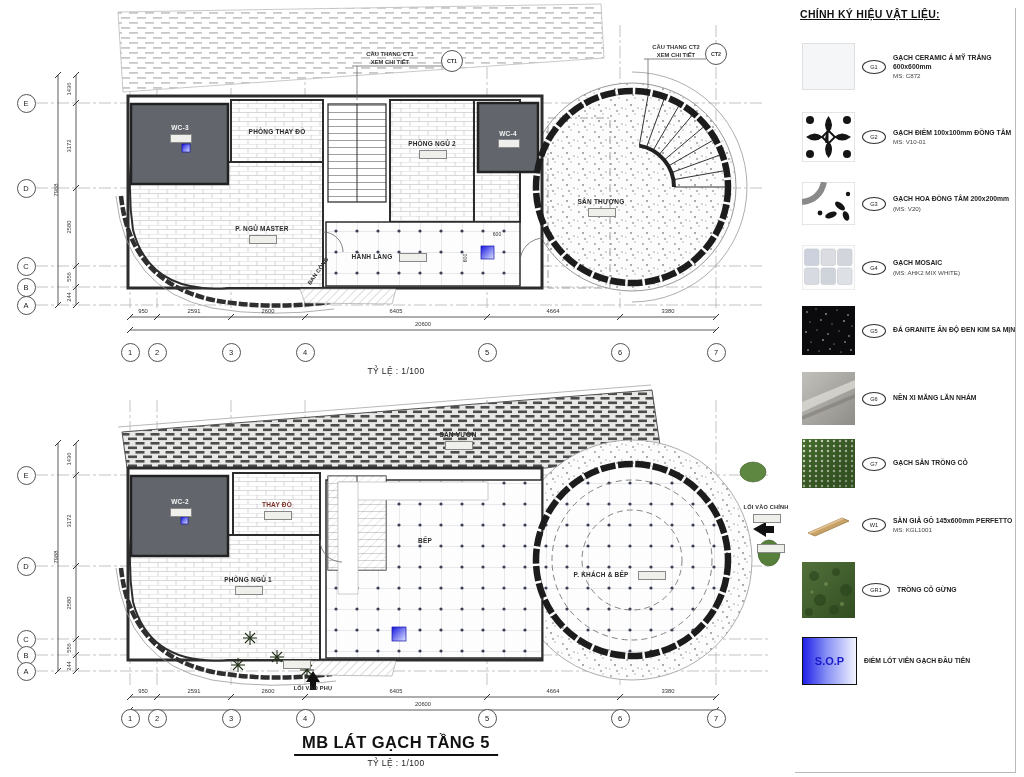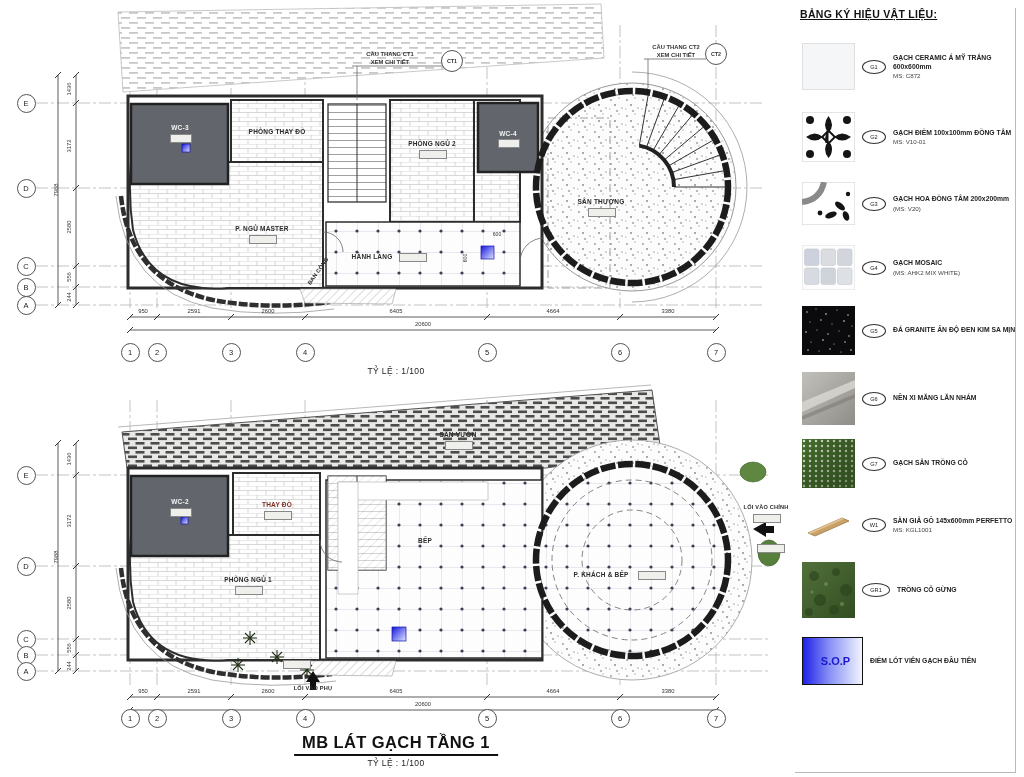--- a/index.html
+++ b/index.html
@@ -29,21 +29,21 @@
        text-decoration:underline;letter-spacing:.3px;white-space:nowrap;}
   .legend-row{position:absolute;left:802px;width:216px;display:flex;align-items:center;gap:7px;}
   .sw{flex:none;width:53px;}
   .ltag{flex:none;width:22px;height:12px;border:1px solid #333;border-radius:50%;
        display:flex;align-items:center;justify-content:center;font-size:5.6px;color:#222;background:#fff;}
   .ltxt{flex:1;min-width:0;}
   .llabel{font-size:6.8px;font-weight:bold;color:#222;line-height:1.25;}
   .lsub{font-size:6.2px;color:#444;margin-top:1px;}
   .swsop{flex:none;width:53px;height:46px;border:1.5px solid #111;
        background:linear-gradient(90deg,#2020e8 0%,#8891f5 45%,#f2f4ff 100%);
-       display:flex;align-items:center;justify-content:center;font-size:11px;font-weight:bold;color:#1a1acc;padding-left:6px;}
+       display:flex;align-items:center;justify-content:center;font-size:11px;font-weight:bold;color:#1a1acc;}
   .edge-r{position:absolute;left:1015px;top:8px;width:1px;height:765px;background:#bbb;}
   .edge-b{position:absolute;left:795px;top:772px;width:221px;height:1px;background:#bbb;}
 </style>
 </head>
 <body>
 
 <div class="sheet">
 
 <svg class="lines" width="1024" height="777" viewBox="0 0 1024 777">
 <defs>
@@ -370,24 +370,24 @@
 <div class="bub" style="left:231px;top:718px">3</div>
 <div class="bub" style="left:305px;top:718px">4</div>
 <div class="bub" style="left:487px;top:718px">5</div>
 <div class="bub" style="left:620px;top:718px">6</div>
 <div class="bub" style="left:716px;top:718px">7</div>
 <div class="bub" style="left:26px;top:475px">E</div>
 <div class="bub" style="left:26px;top:566px">D</div>
 <div class="bub" style="left:26px;top:639px">C</div>
 <div class="bub" style="left:26px;top:655px">B</div>
 <div class="bub" style="left:26px;top:671px">A</div>
-<div class="title" style="left:396px;top:733px">MB LÁT GẠCH TẦNG 1</div>
+<div class="title" style="left:396px;top:733px">MB LÁT GẠCH TẦNG 5</div>
 <div class="scale" style="left:396px;top:758px">TỶ LỆ : 1/100</div>
 
-<div class="legend-title">BẢNG KÝ HIỆU VẬT LIỆU:</div>
+<div class="legend-title">CHÍNH KÝ HIỆU VẬT LIỆU:</div>
 
 <div class="legend-row" style="top:43px;height:47px">
   <div class="sw" style="height:47px;background:#f5f6f7;border:1px solid #e0e0e0;box-sizing:border-box"></div>
   <div class="ltag">G1</div>
   <div class="ltxt">
         <div class="llabel">GẠCH CERAMIC Á MỸ TRẮNG 600x600mm</div>
     <div class="lsub">MS: C872</div>
       </div>
 </div>
 

